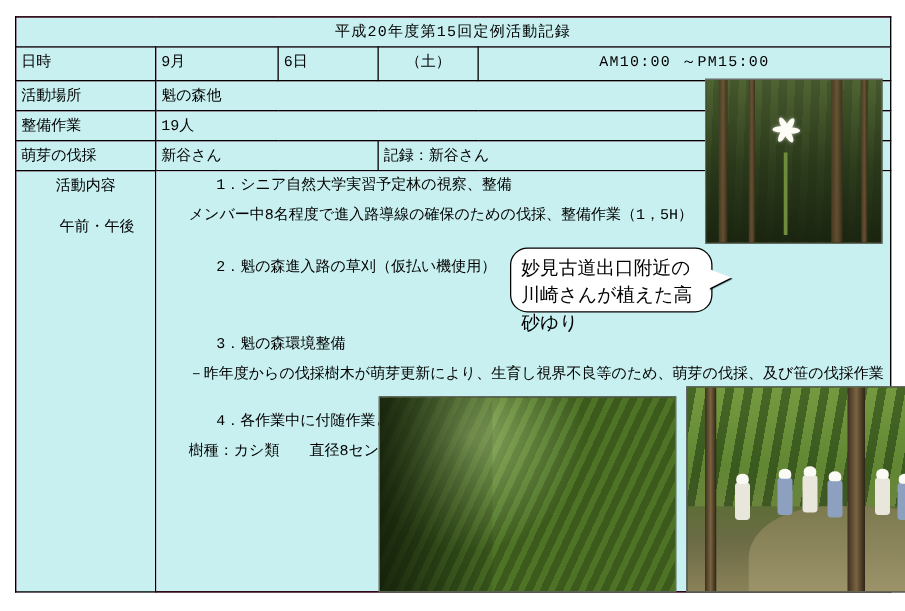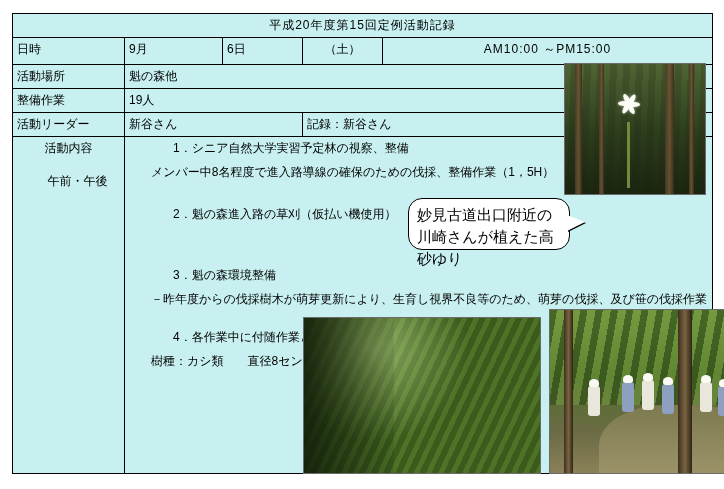--- a/index.html
+++ b/index.html
@@ -20,20 +20,21 @@
     box-sizing: border-box;
   }
   table.doc {
     position: absolute;
     left: 12px;
     top: 13px;
     width: 700px;
     border-collapse: collapse;
     background: #be185d;
     table-layout: fixed;
+    font-family: Liberation Mono, monospace;
   }
   table.doc td {
     border: 1px solid #000000;
     font-size: 12px;
     color: #000000;
     padding: 3px 4px;
     vertical-align: top;
     background: #c8f0f0;
   }
   .title-cell {
@@ -280,21 +281,21 @@
       </tr>
       <tr>
         <td class="lbl">活動場所</td>
         <td colspan="4">魁の森他</td>
       </tr>
       <tr>
         <td class="lbl">整備作業</td>
         <td colspan="4">19人</td>
       </tr>
       <tr>
-        <td class="lbl">活動リーダー</td>
+        <td class="lbl">萌芽の伐採</td>
         <td colspan="2">新谷さん</td>
         <td colspan="2">記録：新谷さん</td>
       </tr>
       <tr>
         <td class="lbl content-label">
           <span>活動内容</span>
           <span class="l2">午前・午後</span>
         </td>
         <td class="content-body" colspan="4">
 

